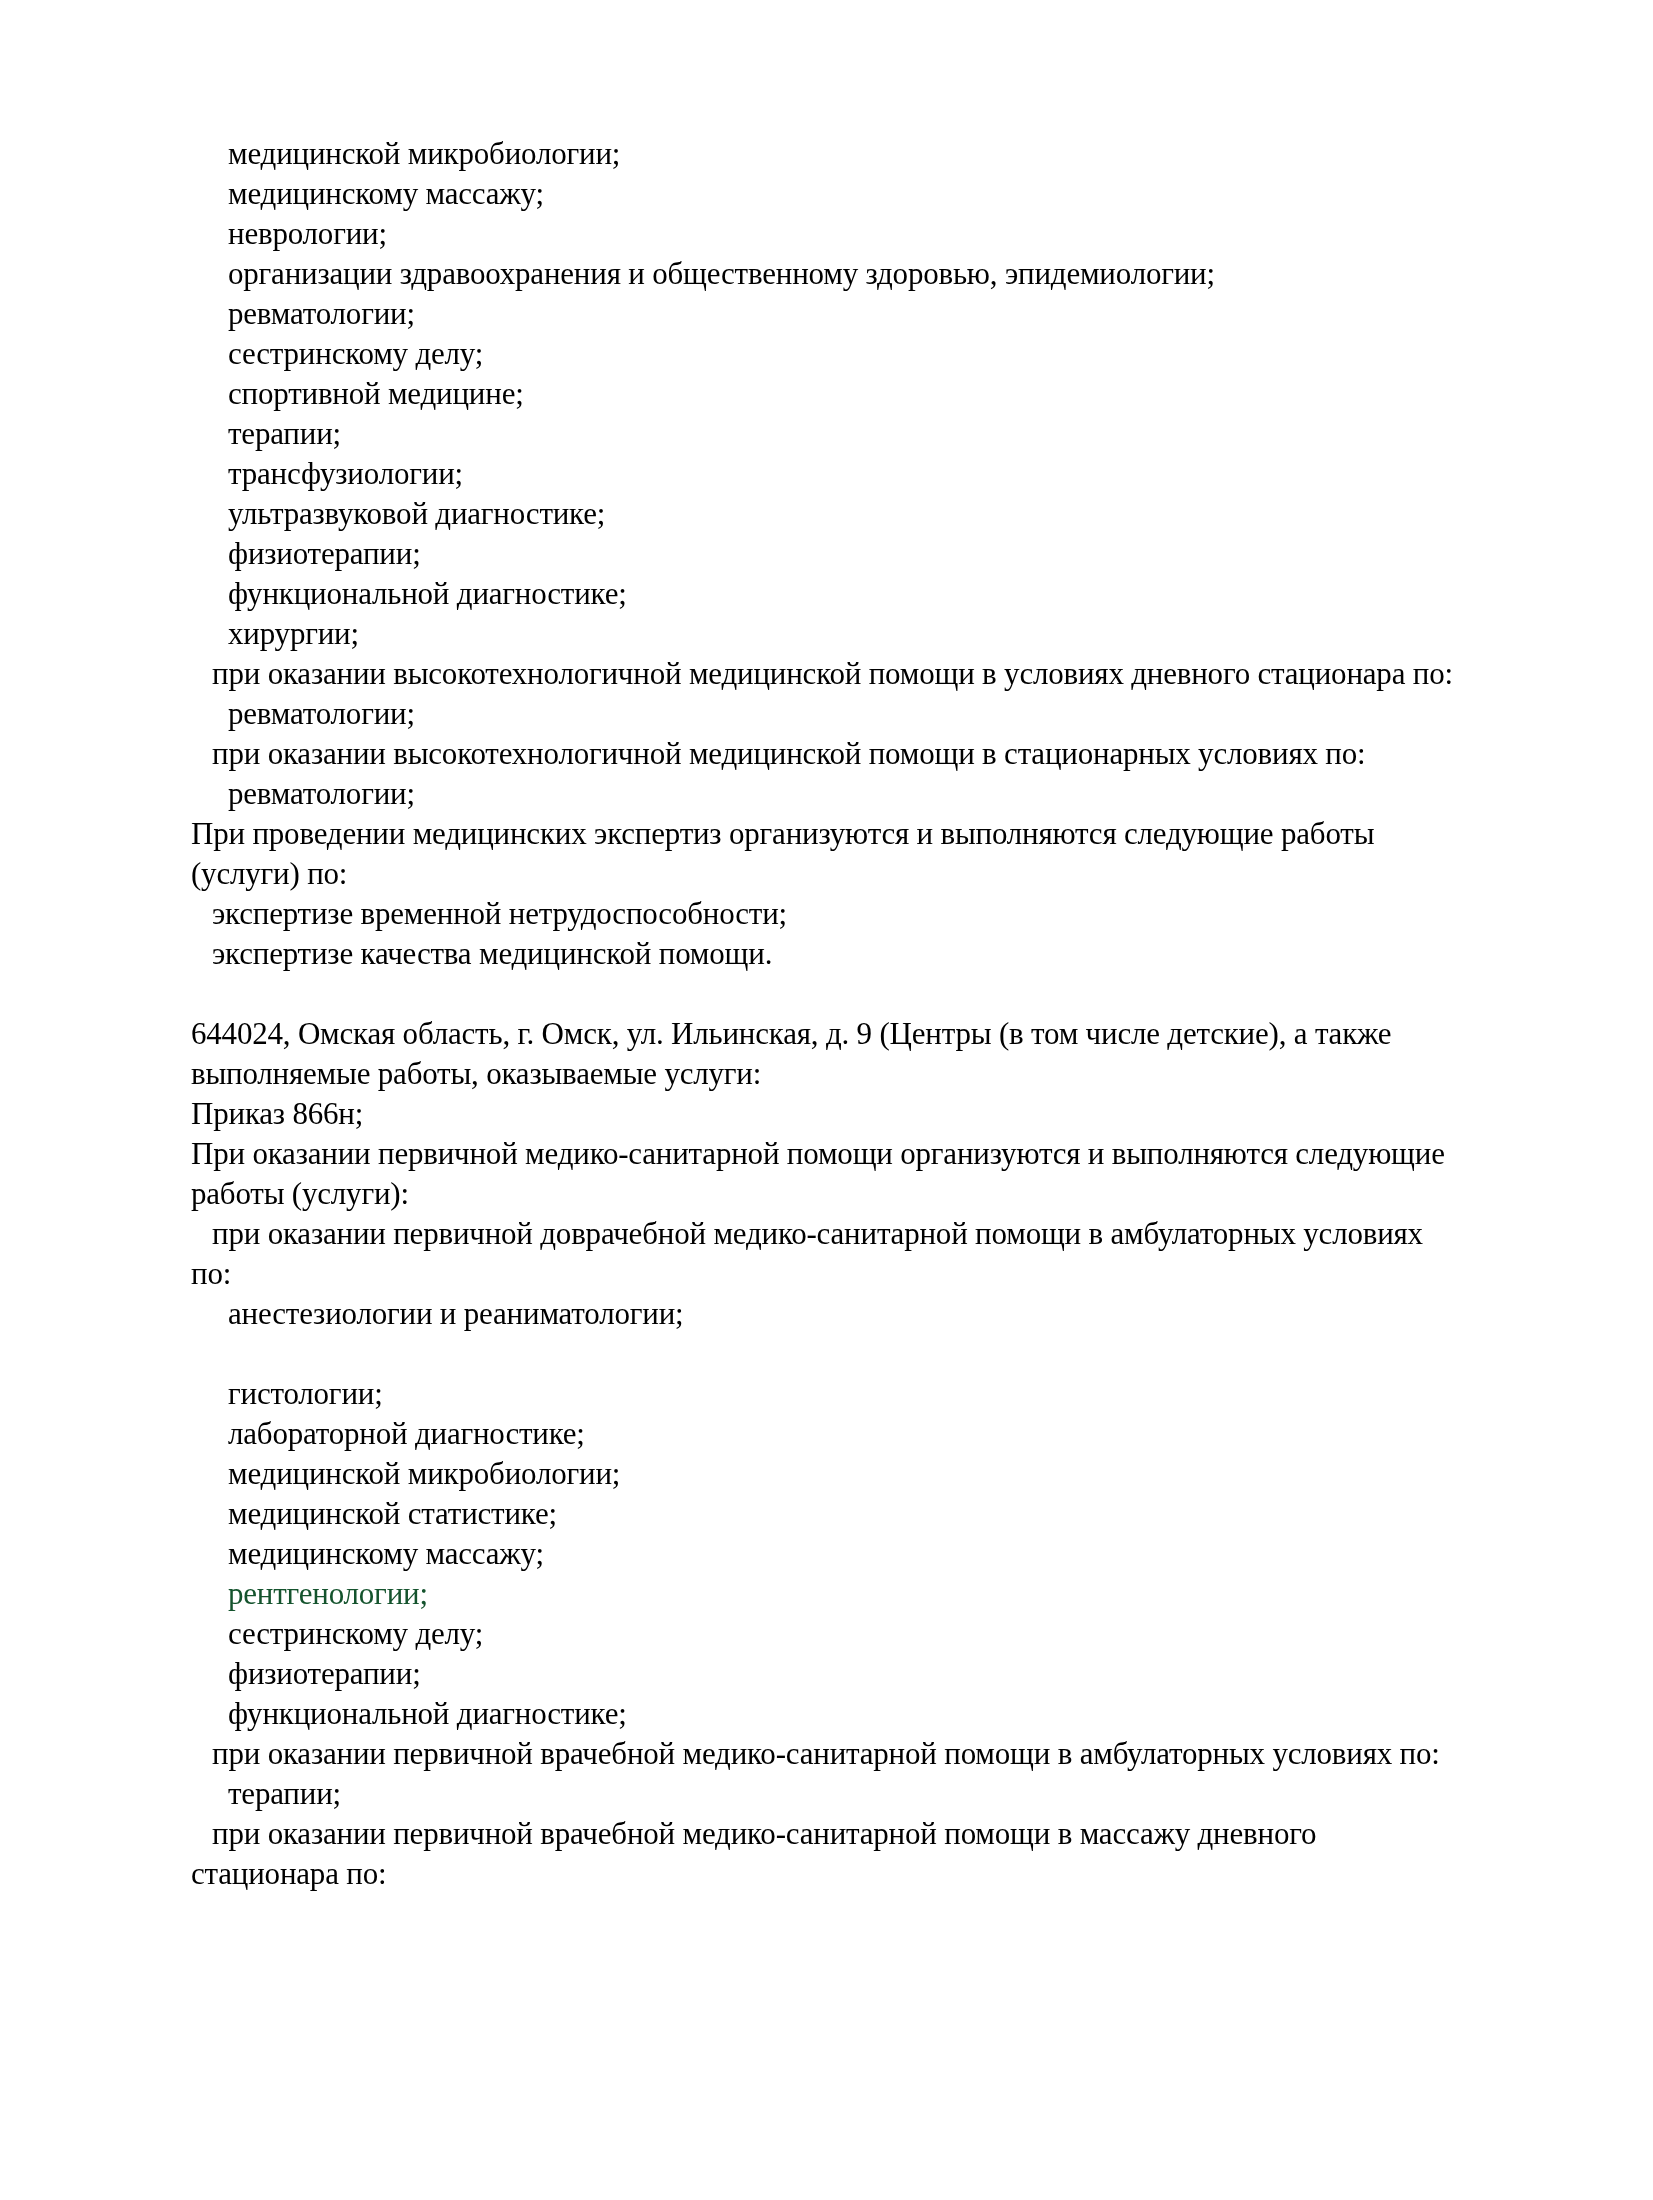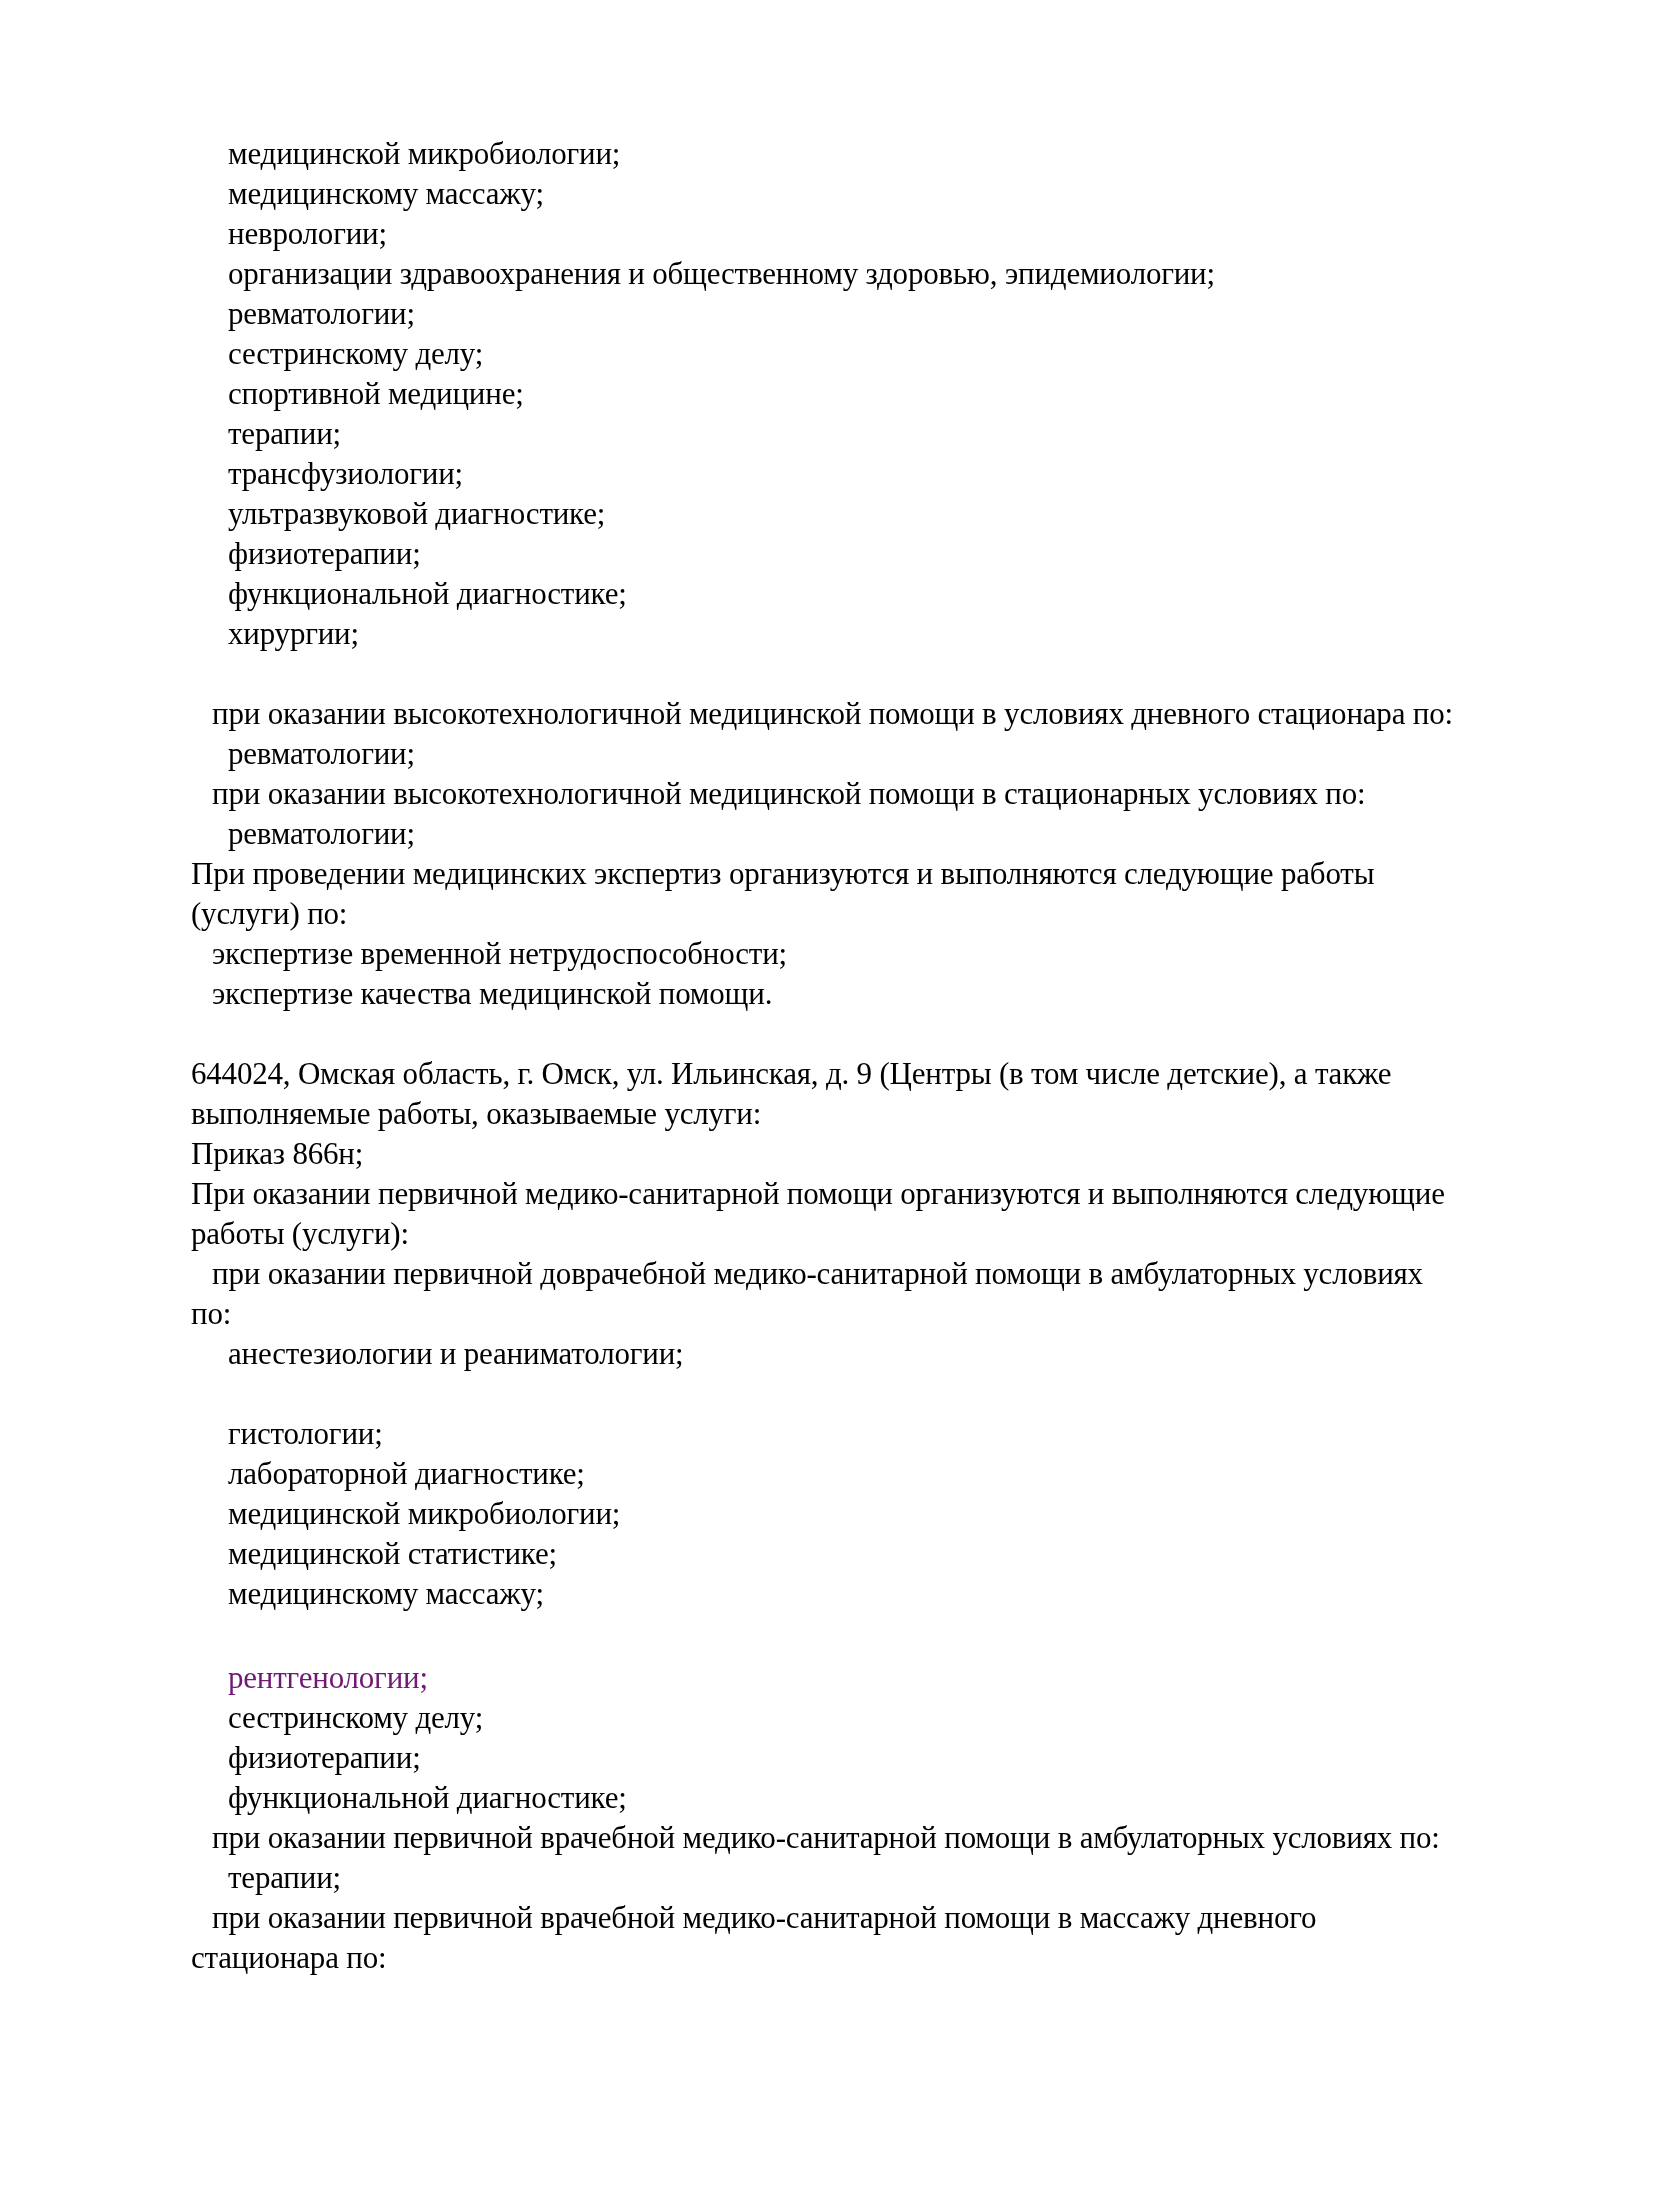--- a/index.html
+++ b/index.html
@@ -48,21 +48,21 @@
     <div class="doc-line indent-2" style="color: rgb(0, 0, 0);">организации здравоохранения и общественному здоровью, эпидемиологии;</div>
     <div class="doc-line indent-2" style="color: rgb(0, 0, 0);">ревматологии;</div>
     <div class="doc-line indent-2" style="color: rgb(0, 0, 0);">сестринскому делу;</div>
     <div class="doc-line indent-2" style="color: rgb(0, 0, 0);">спортивной медицине;</div>
     <div class="doc-line indent-2" style="color: rgb(0, 0, 0);">терапии;</div>
     <div class="doc-line indent-2" style="color: rgb(0, 0, 0);">трансфузиологии;</div>
     <div class="doc-line indent-2" style="color: rgb(0, 0, 0);">ультразвуковой диагностике;</div>
     <div class="doc-line indent-2" style="color: rgb(0, 0, 0);">физиотерапии;</div>
     <div class="doc-line indent-2" style="color: rgb(0, 0, 0);">функциональной диагностике;</div>
     <div class="doc-line indent-2" style="color: rgb(0, 0, 0);">хирургии;</div>
-    <div class="doc-line indent-1" style="color: rgb(0, 0, 0); margin-top: 40px;">при оказании высокотехнологичной медицинской помощи в условиях дневного стационара по:</div>
+    <div class="doc-line indent-1" style="color: rgb(0, 0, 0);">при оказании высокотехнологичной медицинской помощи в условиях дневного стационара по:</div>
     <div class="doc-line indent-2" style="color: rgb(0, 0, 0);">ревматологии;</div>
     <div class="doc-line indent-1" style="color: rgb(0, 0, 0);">при оказании высокотехнологичной медицинской помощи в стационарных условиях по:</div>
     <div class="doc-line indent-2" style="color: rgb(0, 0, 0);">ревматологии;</div>
     <div class="doc-line indent-0" style="color: rgb(0, 0, 0);">При проведении медицинских экспертиз организуются и выполняются следующие работы</div>
     <div class="doc-line indent-0" style="color: rgb(0, 0, 0);">(услуги) по:</div>
     <div class="doc-line indent-1" style="color: rgb(0, 0, 0);">экспертизе временной нетрудоспособности;</div>
     <div class="doc-line indent-1" style="color: rgb(0, 0, 0);">экспертизе качества медицинской помощи.</div>
     <div class="doc-line indent-0 blank" style="color: rgb(0, 0, 0);"></div>
     <div class="doc-line indent-0" style="color: rgb(0, 0, 0);">644024, Омская область, г. Омск, ул. Ильинская, д. 9 (Центры (в том числе детские), а также</div>
     <div class="doc-line indent-0" style="color: rgb(0, 0, 0);">выполняемые работы, оказываемые услуги:</div>
@@ -70,21 +70,21 @@
     <div class="doc-line indent-0" style="color: rgb(0, 0, 0);">При оказании первичной медико-санитарной помощи организуются и выполняются следующие</div>
     <div class="doc-line indent-0" style="color: rgb(0, 0, 0);">работы (услуги):</div>
     <div class="doc-line indent-1" style="color: rgb(0, 0, 0);">при оказании первичной доврачебной медико-санитарной помощи в амбулаторных условиях</div>
     <div class="doc-line indent-0" style="color: rgb(0, 0, 0);">по:</div>
     <div class="doc-line indent-2" style="color: rgb(0, 0, 0);">анестезиологии и реаниматологии;</div>
     <div class="doc-line indent-2" style="color: rgb(0, 0, 0); margin-top: 40px;">гистологии;</div>
     <div class="doc-line indent-2" style="color: rgb(0, 0, 0);">лабораторной диагностике;</div>
     <div class="doc-line indent-2" style="color: rgb(0, 0, 0);">медицинской микробиологии;</div>
     <div class="doc-line indent-2" style="color: rgb(0, 0, 0);">медицинской статистике;</div>
     <div class="doc-line indent-2" style="color: rgb(0, 0, 0);">медицинскому массажу;</div>
-    <div class="doc-line indent-2" style="color: #701a75; margin-top: 44px;">рентгенологии;</div>
+    <div class="doc-line indent-2" style="color: #14532d;">рентгенологии;</div>
     <div class="doc-line indent-2" style="color: rgb(0, 0, 0);">сестринскому делу;</div>
     <div class="doc-line indent-2" style="color: rgb(0, 0, 0);">физиотерапии;</div>
     <div class="doc-line indent-2" style="color: rgb(0, 0, 0);">функциональной диагностике;</div>
     <div class="doc-line indent-1" style="color: rgb(0, 0, 0);">при оказании первичной врачебной медико-санитарной помощи в амбулаторных условиях по:</div>
     <div class="doc-line indent-2" style="color: rgb(0, 0, 0);">терапии;</div>
     <div class="doc-line indent-1" style="color: rgb(0, 0, 0);">при оказании первичной врачебной медико-санитарной помощи в массажу дневного</div>
     <div class="doc-line indent-0" style="color: rgb(0, 0, 0);">стационара по:</div>
   </div>
 
 </body></html>

